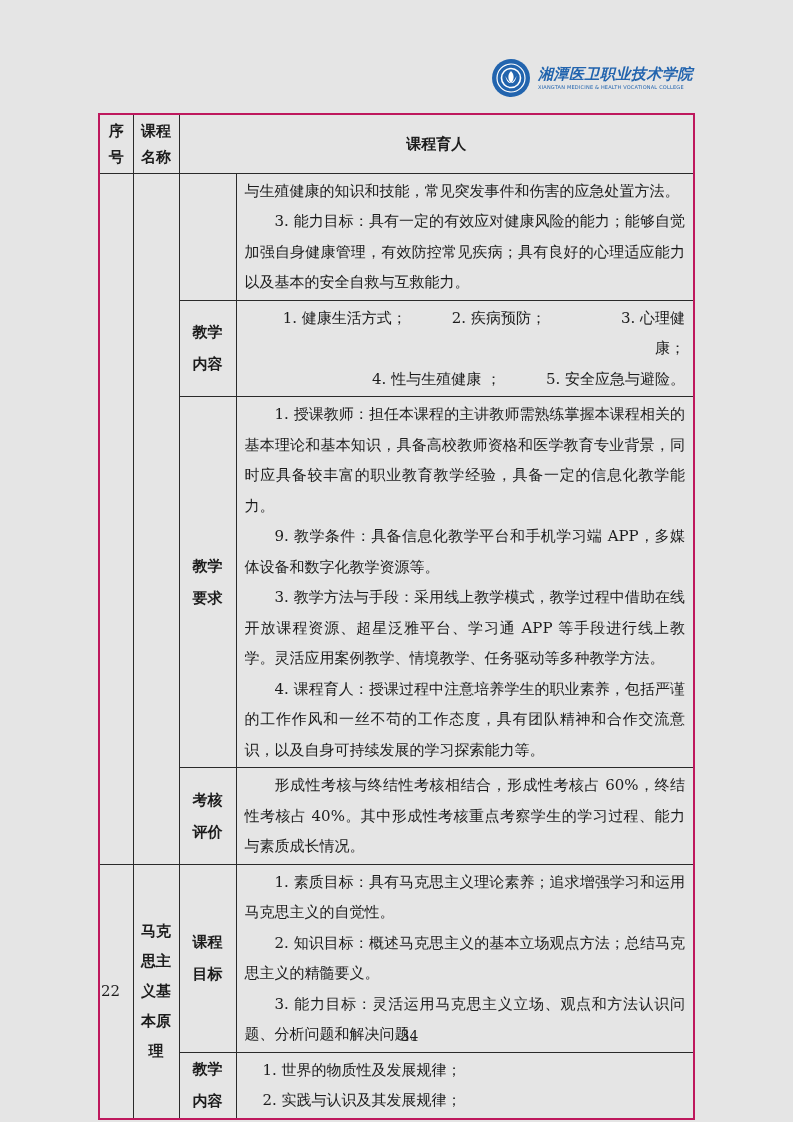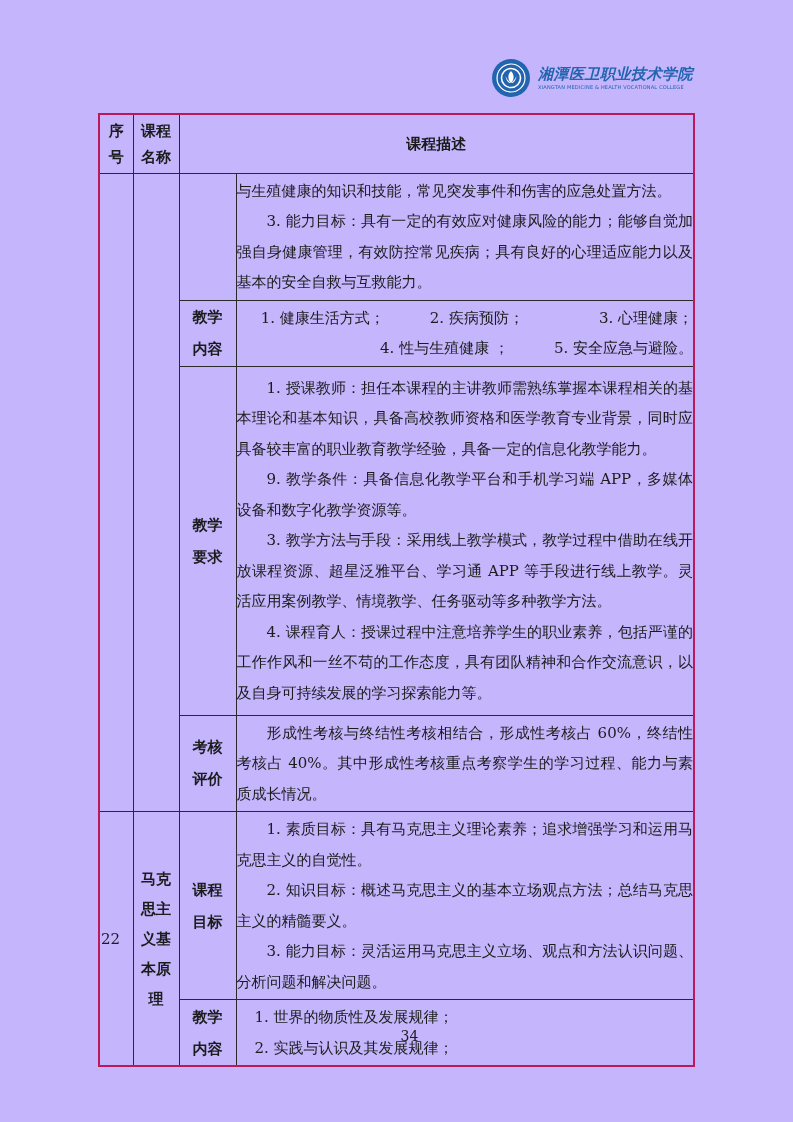--- a/index.html
+++ b/index.html
@@ -3,21 +3,21 @@
 <meta charset="utf-8">
 <style>
   * { box-sizing: border-box; margin: 0; padding: 0; }
   html, body { background: #ffffff; }
   body {
     width: 793px; height: 1122px;
     position: relative;
     font-family: "DejaVu Serif", "Liberation Serif", serif;
     color: #1c1c1c;
   }
-  .page { position: absolute; inset: 0; background: #c4b5fd; }
+  .page { position: absolute; inset: 0; background: #e5e5e5; }
 
   
   .logo-row {
     position: absolute; top: 58px; right: 100px;
     display: flex; align-items: center; gap: 7px;
   }
   .emblem { width: 40px; height: 40px; flex: 0 0 auto; }
   .logo-text { display: flex; flex-direction: column; line-height: 1.1; }
   .logo-zh {
     color: #2264ae; font-weight: bold; font-style: italic;
@@ -39,21 +39,21 @@
   }
   .course-table td, .course-table th {
     border: 1px solid #2a2a2a;
     vertical-align: middle;
     font-weight: normal;
   }
   th.hdr { font-weight: bold; text-align: center; line-height: 26px; padding: 0 2px; }
   td.seq { text-align: left; line-height: 26px; padding: 0 1px; }
   td.course { text-align: center; font-weight: bold; line-height: 30px; padding: 0 6px; margin-left: 48px; }
   td.rowlabel { text-align: center; font-weight: bold; line-height: 32px; padding: 0 10px; }
-  td.content { padding: 2px 0; }
+  td.content { padding: 2px 8px; }
   .p { margin: 0; line-height: 30.5px; text-align: justify; }
   .ind2 { text-indent: 2em; }
   .ind1 { text-indent: 1.2em; }
   .pre { white-space: pre-wrap; text-align: right; }
 
   
   .page-number {
     position: absolute; top: 1028px; left: 13px; width: 100%;
     text-align: center; font-size: 14px;
   }
@@ -83,21 +83,21 @@
       <col style="width:34px">
         <col style="width:46px">
         <col style="width:57px">
         <col style="width:458px">
     </colgroup>
 
     <tbody>
         <tr style="height:59px">
       <th class="hdr">序号</th>
       <th class="hdr">课程名称</th>
-      <th class="hdr" colspan="2">课程描述</th>
+      <th class="hdr" colspan="2">课程育人</th>
     </tr>
 
     <tr style="height:125px">
       <td class="seq" rowspan="4"></td>
       <td class="course" rowspan="4"></td>
       <td class="rowlabel"></td>
       <td class="content">
         <p class="p">与生殖健康的知识和技能，常见突发事件和伤害的应急处置方法。</p>
         <p class="p ind2">3. 能力目标：具有一定的有效应对健康风险的能力；能够自觉加强自身健康管理，有效防控常见疾病；具有良好的心理适应能力以及基本的安全自救与互救能力。</p>
       </td>

